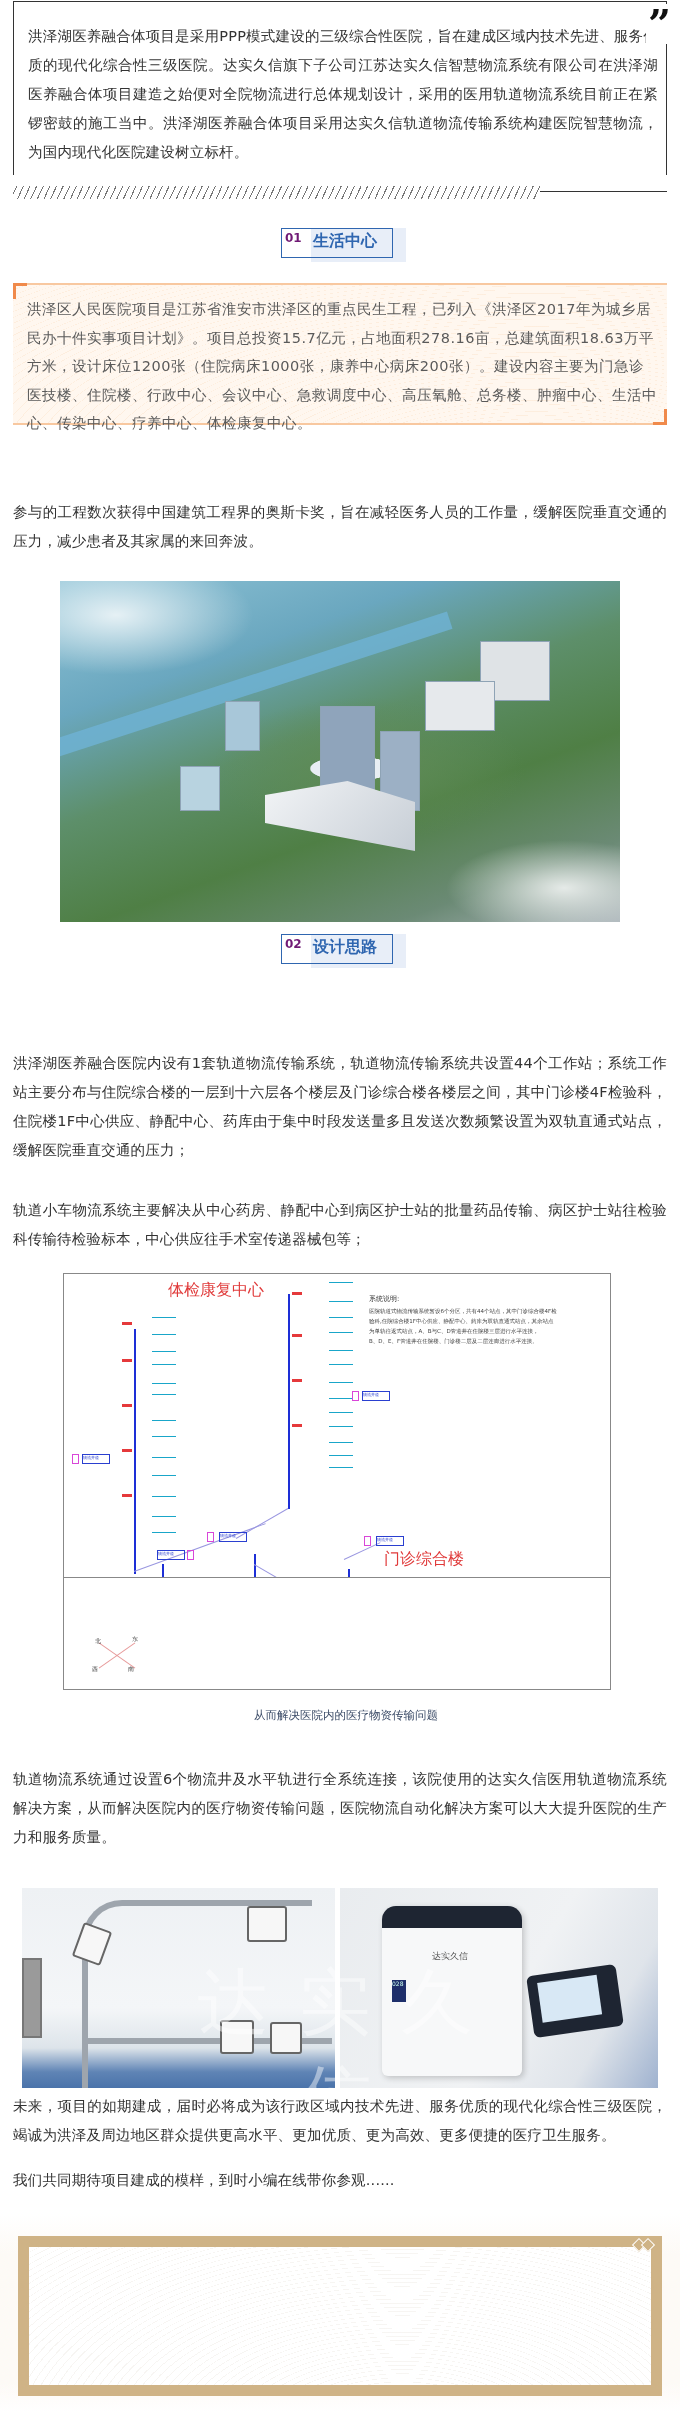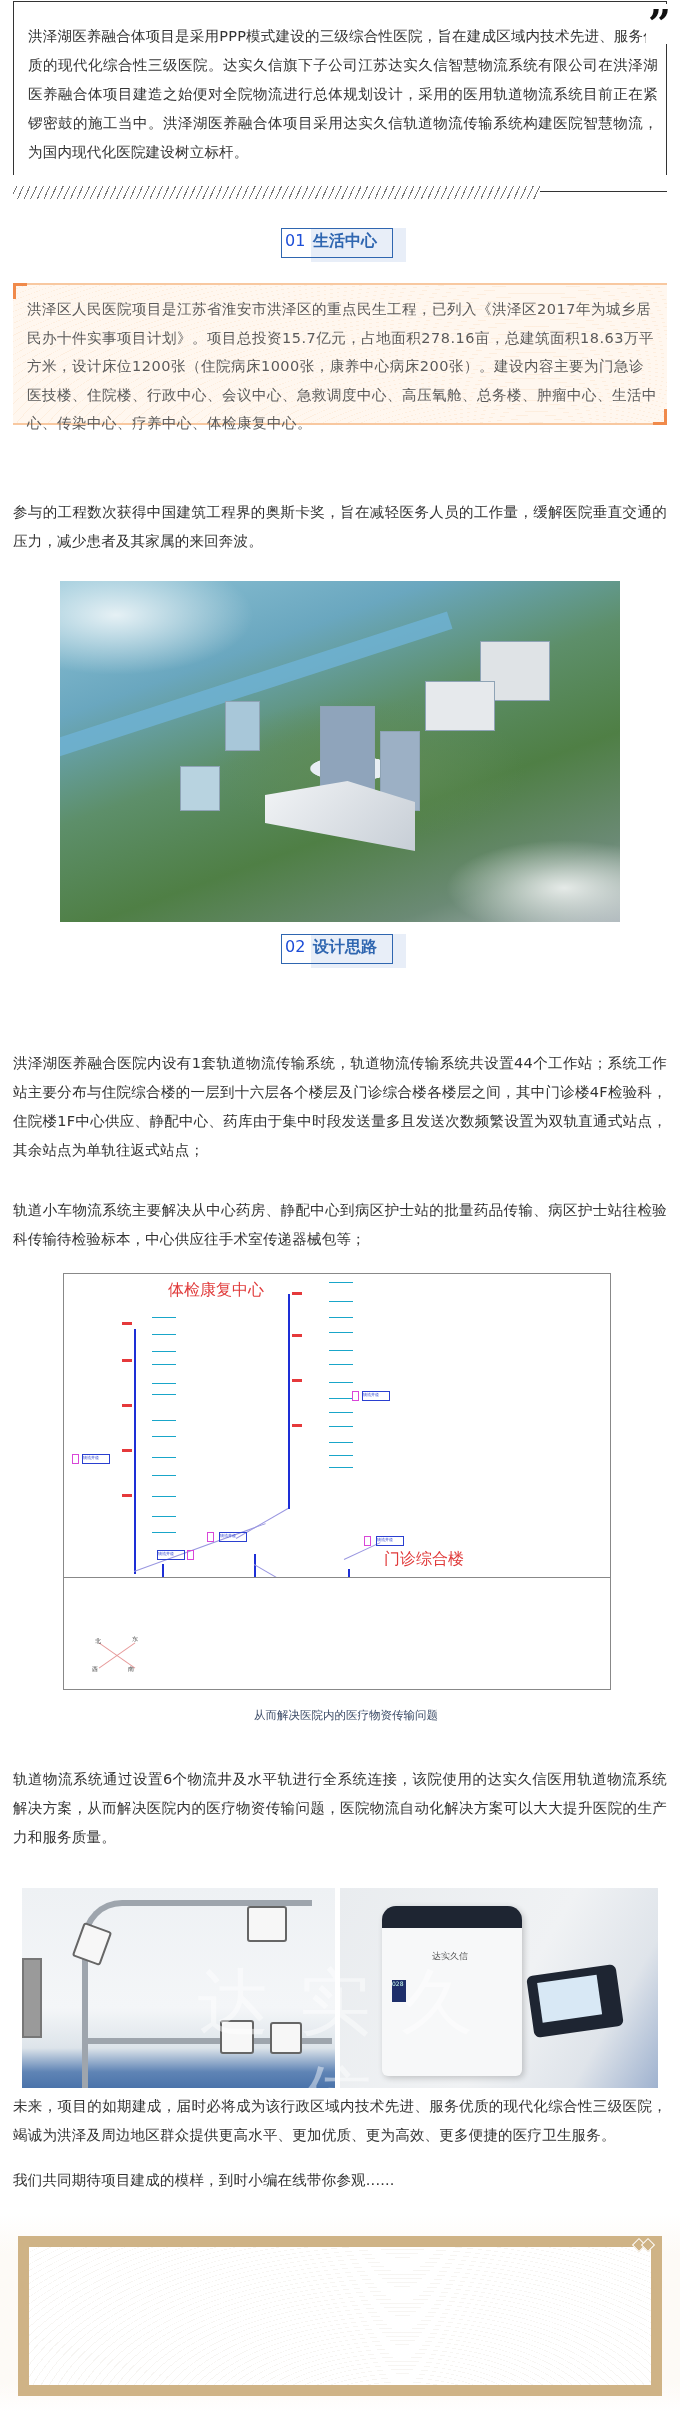--- a/index.html
+++ b/index.html
@@ -60,21 +60,21 @@
   }
   .sec-head .bg {
     position: absolute; left: 30px; top: 0; width: 95px; height: 34px; background: #e8eef8;
   }
   .sec-head .frame {
     position: absolute; left: 0; top: 0; width: 112px; height: 30px;
     border: 1.5px solid #2f66b0;
   }
   .sec-head .num {
     position: absolute; left: 4px; top: 3px;
-    font-weight: normal; font-size: 16px; color: #1d4ed8;
+    font-weight: bold; font-size: 12px; color: #701a75;
   }
   .sec-head .title {
     position: absolute; left: 32px; top: 3px;
     font-weight: bold; font-size: 16px; color: #2f66b0;
   }
   
   .orange-box {
     position: absolute;
     left: 13px; top: 283px; width: 654px; height: 142px;
     background: #fff7ef;
@@ -260,26 +260,33 @@
 </div>
 <div class="caption" style="top:945px;">医院效果图</div>
 
 <div class="sec-head" style="top:934px;">
   <div class="bg"></div>
   <div class="frame"></div>
   <span class="num">02</span>
   <span class="title">设计思路</span>
 </div>
 
-<div class="block p" style="top:1049px;">洪泽湖医养融合医院内设有1套轨道物流传输系统，轨道物流传输系统共设置44个工作站；系统工作站主要分布与住院综合楼的一层到十六层各个楼层及门诊综合楼各楼层之间，其中门诊楼4F检验科，住院楼1F中心供应、静配中心、药库由于集中时段发送量多且发送次数频繁设置为双轨直通式站点，其余站点为单轨往返式站点；</div>
+<div class="block p" style="top:1049px;">洪泽湖医养融合医院内设有1套轨道物流传输系统，轨道物流传输系统共设置44个工作站；系统工作站主要分布与住院综合楼的一层到十六层各个楼层及门诊综合楼各楼层之间，其中门诊楼4F检验科，住院楼1F中心供应、静配中心、药库由于集中时段发送量多且发送次数频繁设置为双轨直通式站点，缓解医院垂直交通的压力；</div>
 <div class="block p" style="top:1196px;">轨道小车物流系统主要解决从中心药房、静配中心到病区护士站的批量药品传输、病区护士站往检验科传输待检验标本，中心供应往手术室传递器械包等；</div>
 
 <div class="diagram">
   <div class="lbl-red" style="left:104px;top:6px;">体检康复中心</div>
   <div class="lbl-red" style="left:320px;top:275px;">门诊综合楼</div>
+  <div class="notes">
+    <div class="h">系统说明:</div>
+    <div>医院轨道式物流传输系统暂设6个分区，共有44个站点，其中门诊综合楼4F检</div>
+    <div>验科,住院综合楼1F中心供应、静配中心、药库为双轨直通式站点，其余站点</div>
+    <div>为单轨往返式站点，A、B与C、D管道井在住院楼三层进行水平连接，</div>
+    <div>B、D、E、F管道井在住院楼、门诊楼二层及二层连廊进行水平连接。</div>
+  </div>
 
   <div class="riser" style="left:70px;top:55px;height:245px;"></div>
   <div class="riser" style="left:224px;top:20px;height:215px;"></div>
   <div class="riser" style="left:98px;top:290px;height:15px;"></div>
   <div class="riser" style="left:190px;top:280px;height:25px;"></div>
   <div class="riser" style="left:284px;top:295px;height:10px;"></div>
 
   <div class="station" style="left:88px;top:43px;"></div>
   <div class="station" style="left:88px;top:60px;"></div>
   <div class="station" style="left:88px;top:77px;"></div>

